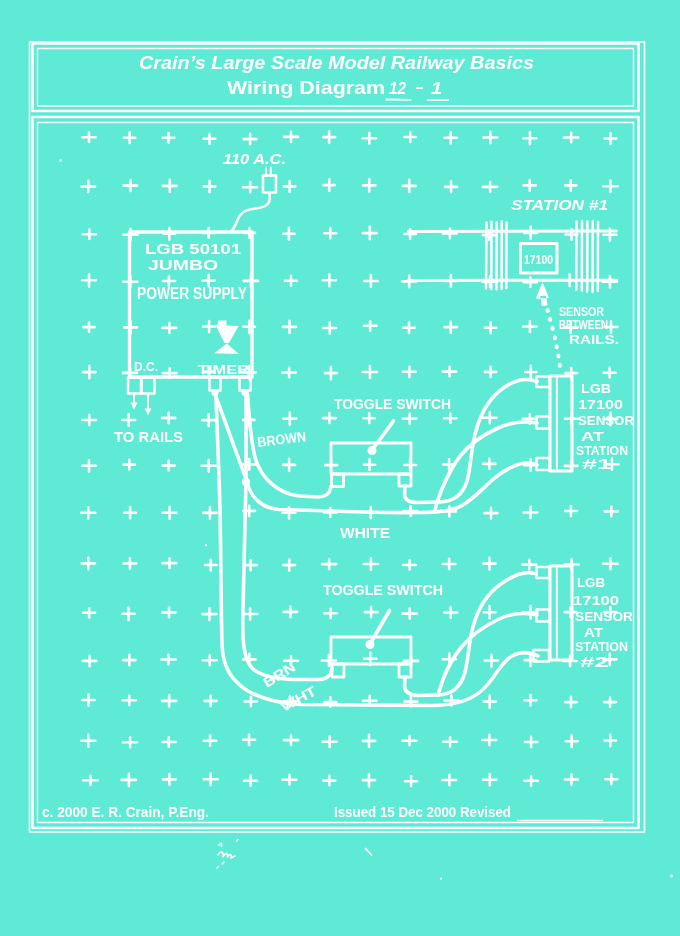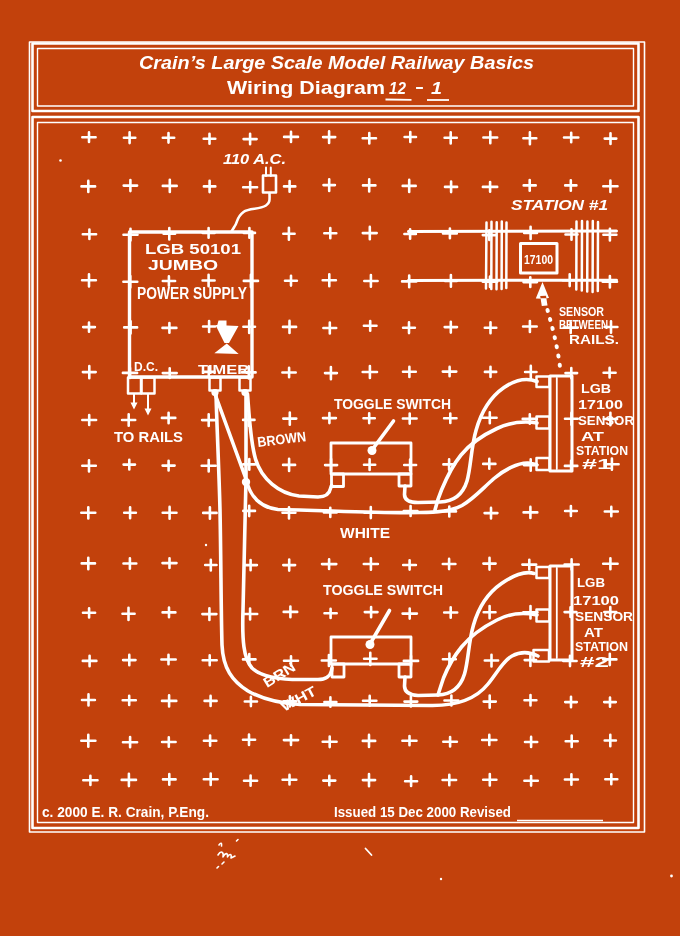--- a/index.html
+++ b/index.html
@@ -1,16 +1,16 @@
 <!DOCTYPE html>
 <html><head>
 <meta charset="utf-8">
 <style>
 html,body{margin:0;padding:0;background:#000;}
-#page{position:relative;width:680px;height:936px;background:#c2410c;overflow:hidden;}
+#page{position:relative;width:680px;height:936px;background:#5eead4;overflow:hidden;}
 svg{position:absolute;top:0;left:0;transform:translateZ(0);}
 text{font-family:"Liberation Sans",sans-serif;fill:#fff;}
 </style>
 </head>
 <body>
 
 <div id="page">
 <svg width="680" height="936" viewBox="0 0 680 936">
 <g stroke="#fff" fill="none" stroke-linecap="round" stroke-linejoin="round">
 

